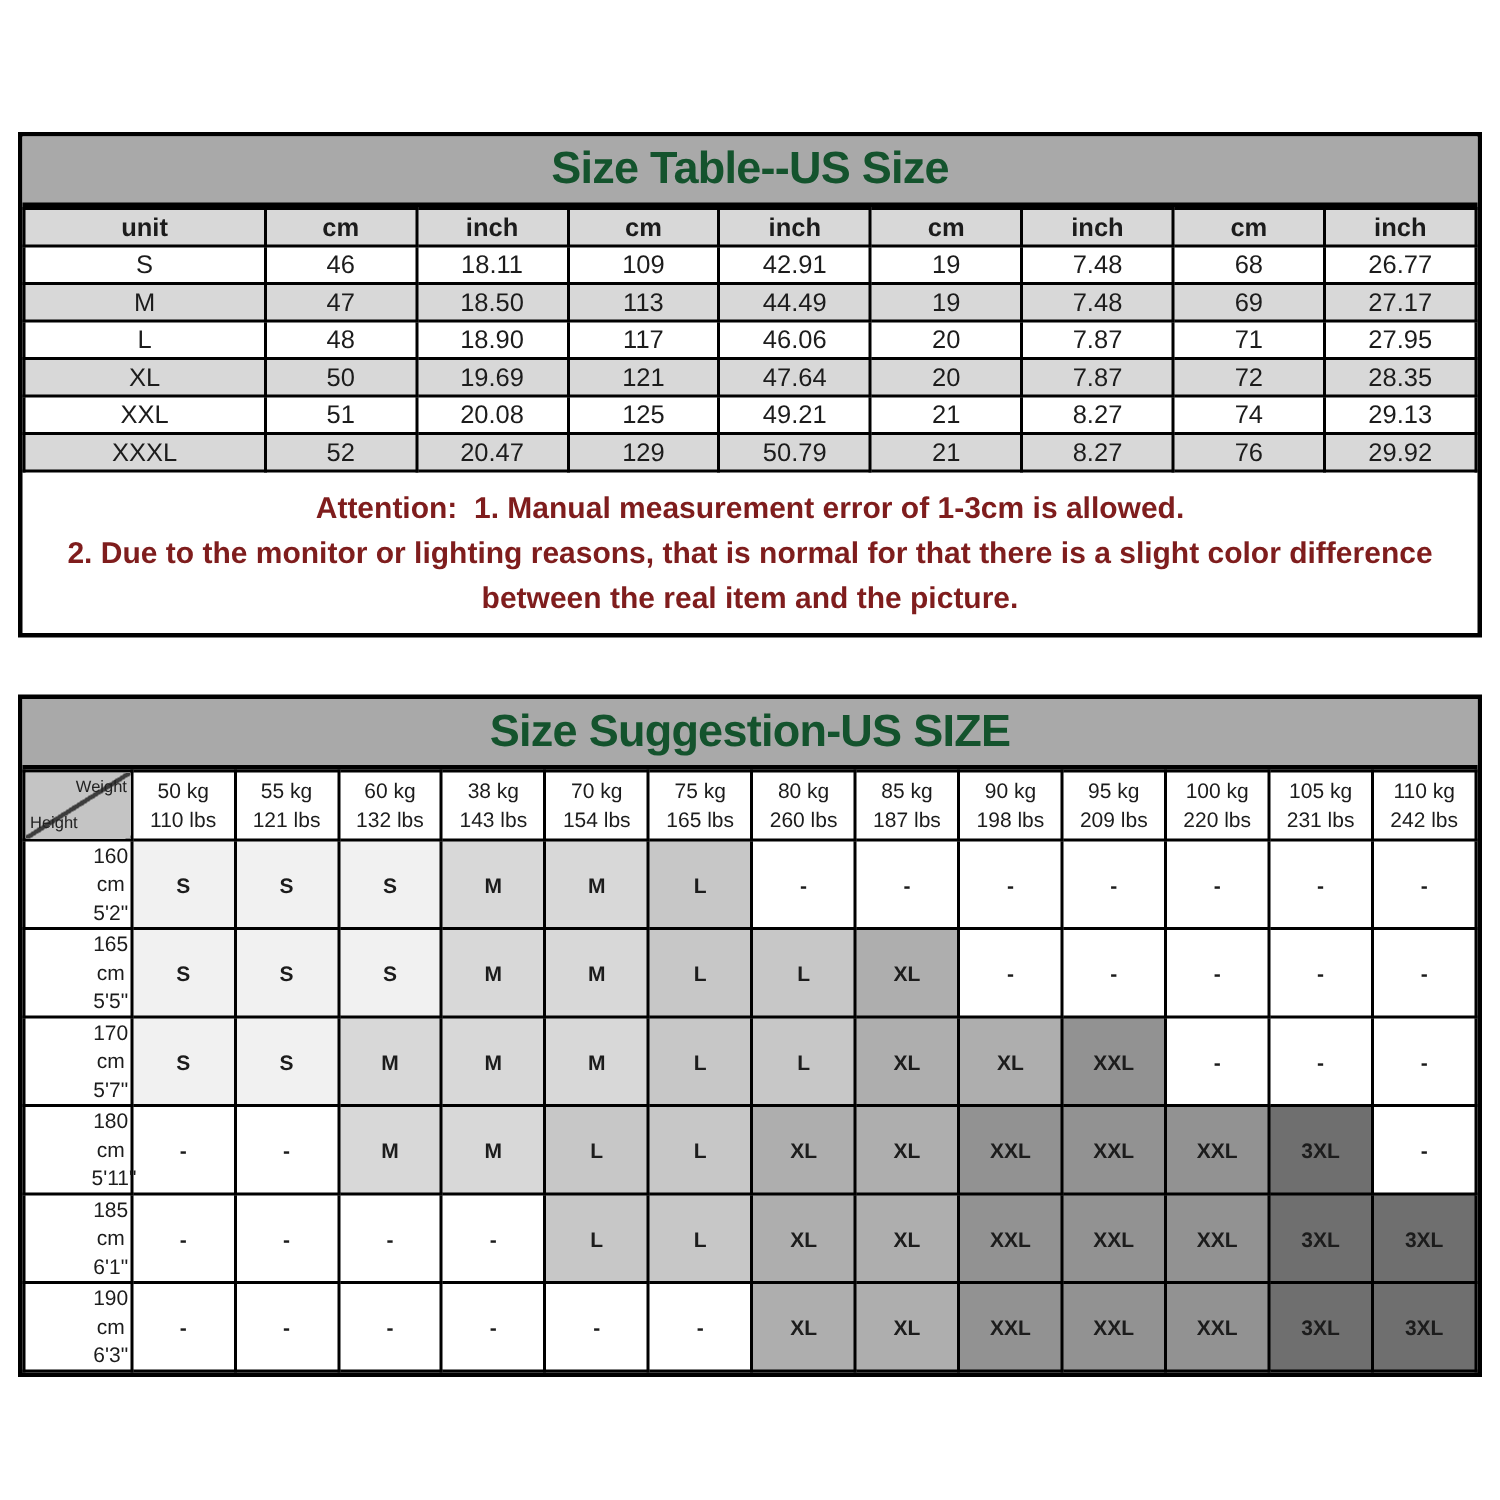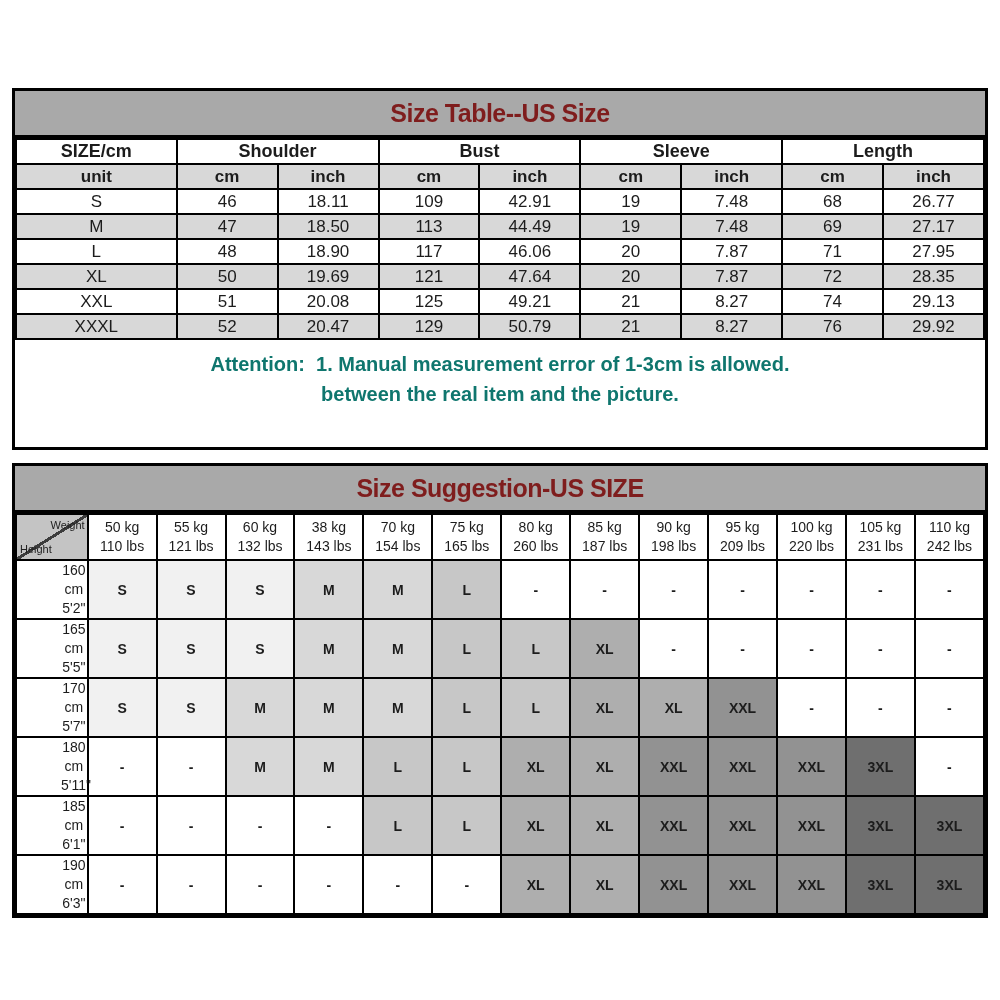--- a/index.html
+++ b/index.html
@@ -8,34 +8,34 @@
     font-family:"Liberation Sans", sans-serif;color:#111;
   }
   
   .block1{
     position:absolute;left:12px;top:88px;width:976px;
     border:3px solid #000;box-sizing:border-box;background:#fff;
   }
   .title-bar{
     height:44px;background:#a9a9a9;border-bottom:3px solid #000;
     display:flex;align-items:center;justify-content:center;
-    font-weight:700;font-size:25px;letter-spacing:-.5px;color:#7f1d1d;
+    font-weight:700;font-size:30px;letter-spacing:-.5px;color:#14532d;
   }
   table.t1{width:100%;border-collapse:collapse;table-layout:fixed;}
   .t1 col.c-size{width:16.6%;}
   .t1 td{
     border:2px solid #000;height:23px;text-align:center;vertical-align:middle;
     font-size:17px;padding:0;color:#1c1c1c;
   }
   .t1 tr.t1-head td{font-weight:700;font-size:18px;}
   .t1 tr.unit-row td{background:#d8d8d8;font-weight:700;font-size:17px;}
   .t1 tr.stripe td{background:#d8d8d8;}
   .attention{
     min-height:98px;padding:9px 6px 0 6px;text-align:center;
-    color:#0f766e;font-weight:700;font-size:20px;line-height:30px;
+    color:#7f1d1d;font-weight:700;font-size:20px;line-height:30px;
   }
   .attention .ln{white-space:pre-wrap;}
   
   .block2{
     position:absolute;left:12px;top:463px;width:976px;
     border:3px solid #000;box-sizing:border-box;background:#fff;
   }
   table.t2{width:100%;border-collapse:collapse;table-layout:fixed;}
   .t2 col.c-h{width:7.4%;}
   .t2 td{
@@ -72,27 +72,20 @@
           <col>
           <col>
           <col>
           <col>
           <col>
           <col>
           <col>
           <col>
         </colgroup>
       <tbody>
-          <tr class="t1-head">
-        <td>SIZE/cm</td>
-        <td colspan="2">Shoulder</td>
-        <td colspan="2">Bust</td>
-        <td colspan="2">Sleeve</td>
-        <td colspan="2">Length</td>
-      </tr>
       <tr class="unit-row">
         <td>unit</td>
         <td>cm</td>
         <td>inch</td>
         <td>cm</td>
         <td>inch</td>
         <td>cm</td>
         <td>inch</td>
         <td>cm</td>
         <td>inch</td>
@@ -160,20 +153,21 @@
         <td>50.79</td>
         <td>21</td>
         <td>8.27</td>
         <td>76</td>
         <td>29.92</td>
       </tr>
     </tbody>
       </table>
     <div class="attention">
       <div class="ln">Attention:  1. Manual measurement error of 1-3cm is allowed.</div>
+      <div class="ln">2. Due to the monitor or lighting reasons, that is normal for that there is a slight color difference</div>
       <div class="ln">between the real item and the picture.</div>
     </div>
   </div>
 
   <div class="block2">
     <div class="title-bar">Size Suggestion-US SIZE</div>
     <table class="t2">
       <colgroup>
           <col class="c-h">
           <col>

